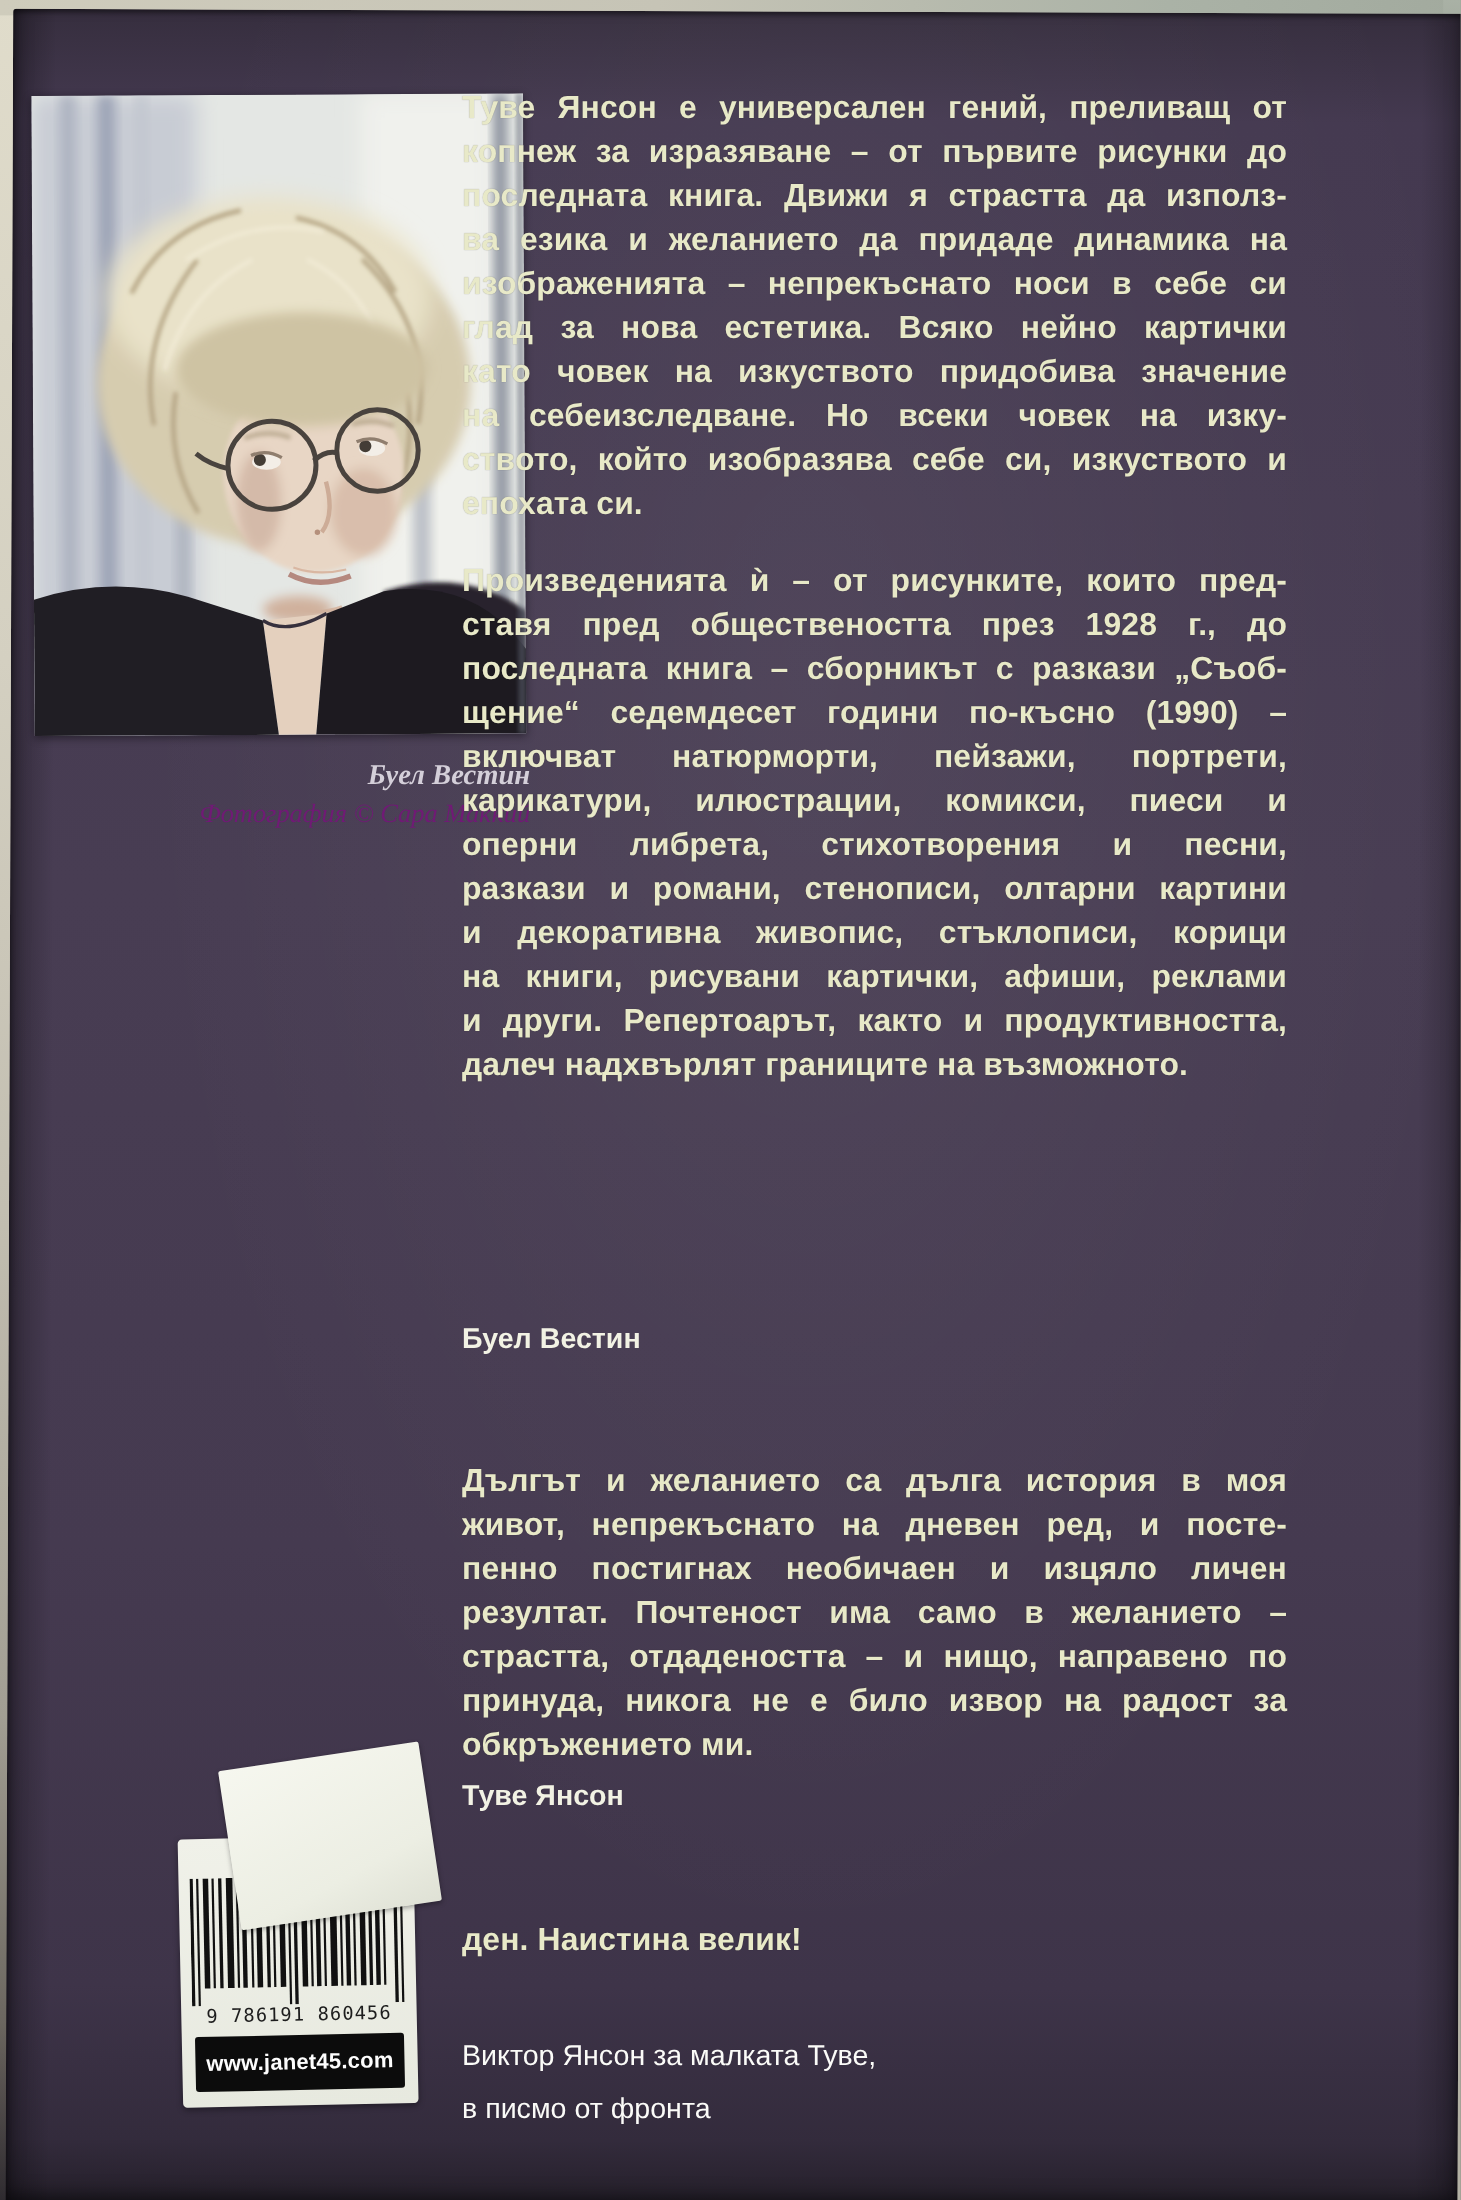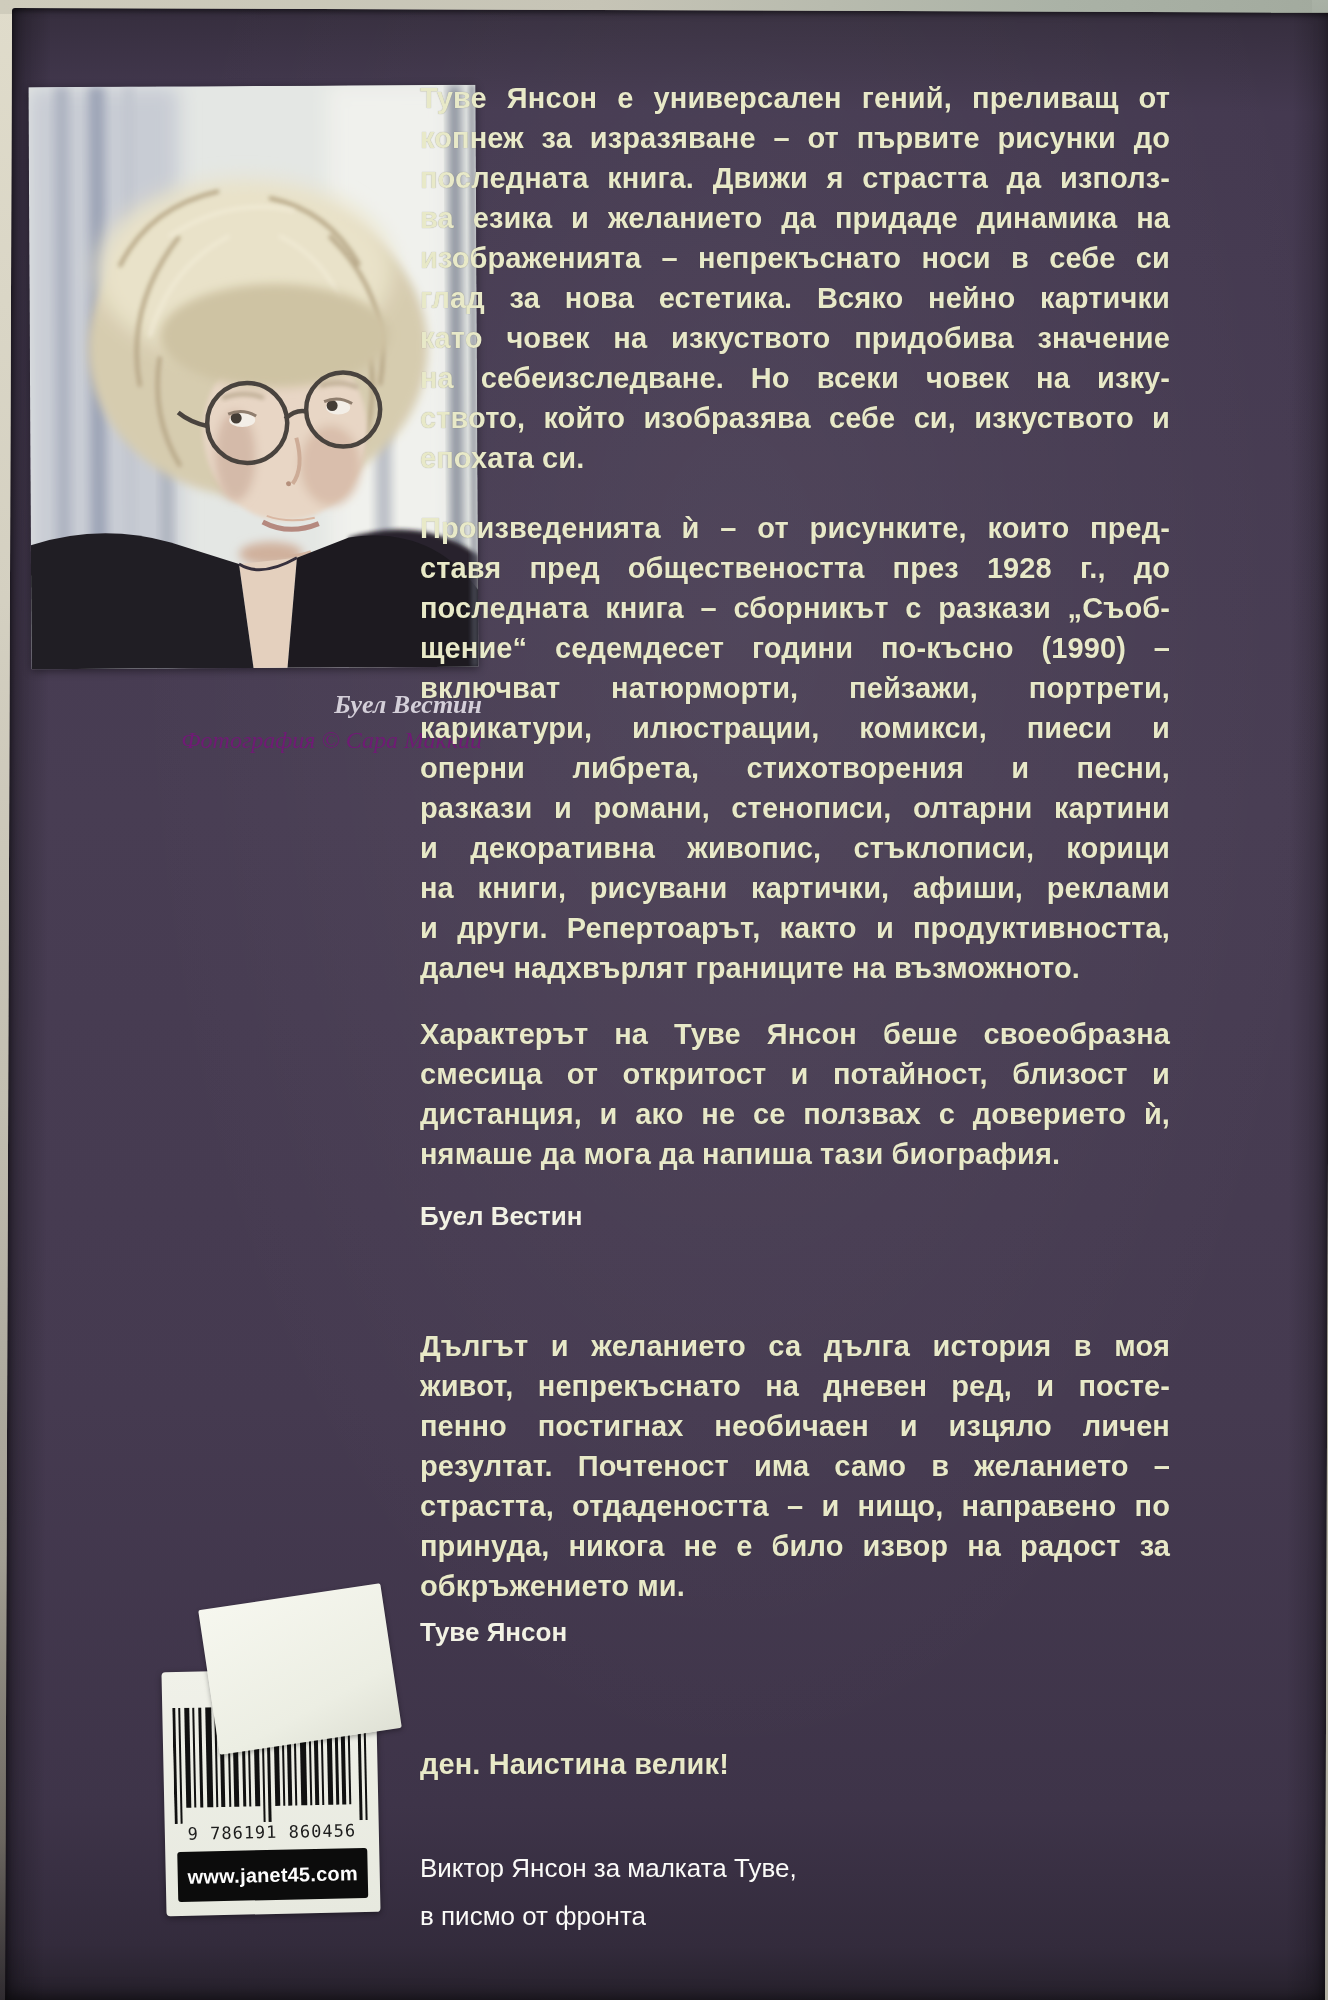--- a/index.html
+++ b/index.html
@@ -176,26 +176,20 @@
       <div class="tline">последната книга – сборникът с разкази „Съоб-</div>
       <div class="tline">щение“ седемдесет години по-късно (1990) –</div>
       <div class="tline">включват натюрморти, пейзажи, портрети,</div>
       <div class="tline">карикатури, илюстрации, комикси, пиеси и</div>
       <div class="tline">оперни либрета, стихотворения и песни,</div>
       <div class="tline">разкази и романи, стенописи, олтарни картини</div>
       <div class="tline">и декоративна живопис, стъклописи, корици</div>
       <div class="tline">на книги, рисувани картички, афиши, реклами</div>
       <div class="tline">и други. Репертоарът, както и продуктивността,</div>
       <div class="tline last">далеч надхвърлят границите на възможното.</div>
-    </div>
-  <div class="para" style="top:1014px">
-      <div class="tline">Характерът на Туве Янсон беше своеобразна</div>
-      <div class="tline">смесица от откритост и потайност, близост и</div>
-      <div class="tline">дистанция, и ако не се ползвах с доверието ѝ,</div>
-      <div class="tline last">нямаше да мога да напиша тази биография.</div>
     </div>
   <div class="sig" style="top:1196px">Буел Вестин</div>
   <div class="para" style="top:1326px">
       <div class="tline">Дългът и желанието са дълга история в моя</div>
       <div class="tline">живот, непрекъснато на дневен ред, и посте-</div>
       <div class="tline">пенно постигнах необичаен и изцяло личен</div>
       <div class="tline">резултат. Почтеност има само в желанието –</div>
       <div class="tline">страстта, отдадеността – и нищо, направено по</div>
       <div class="tline">принуда, никога не е било извор на радост за</div>
       <div class="tline last">обкръжението ми.</div>

